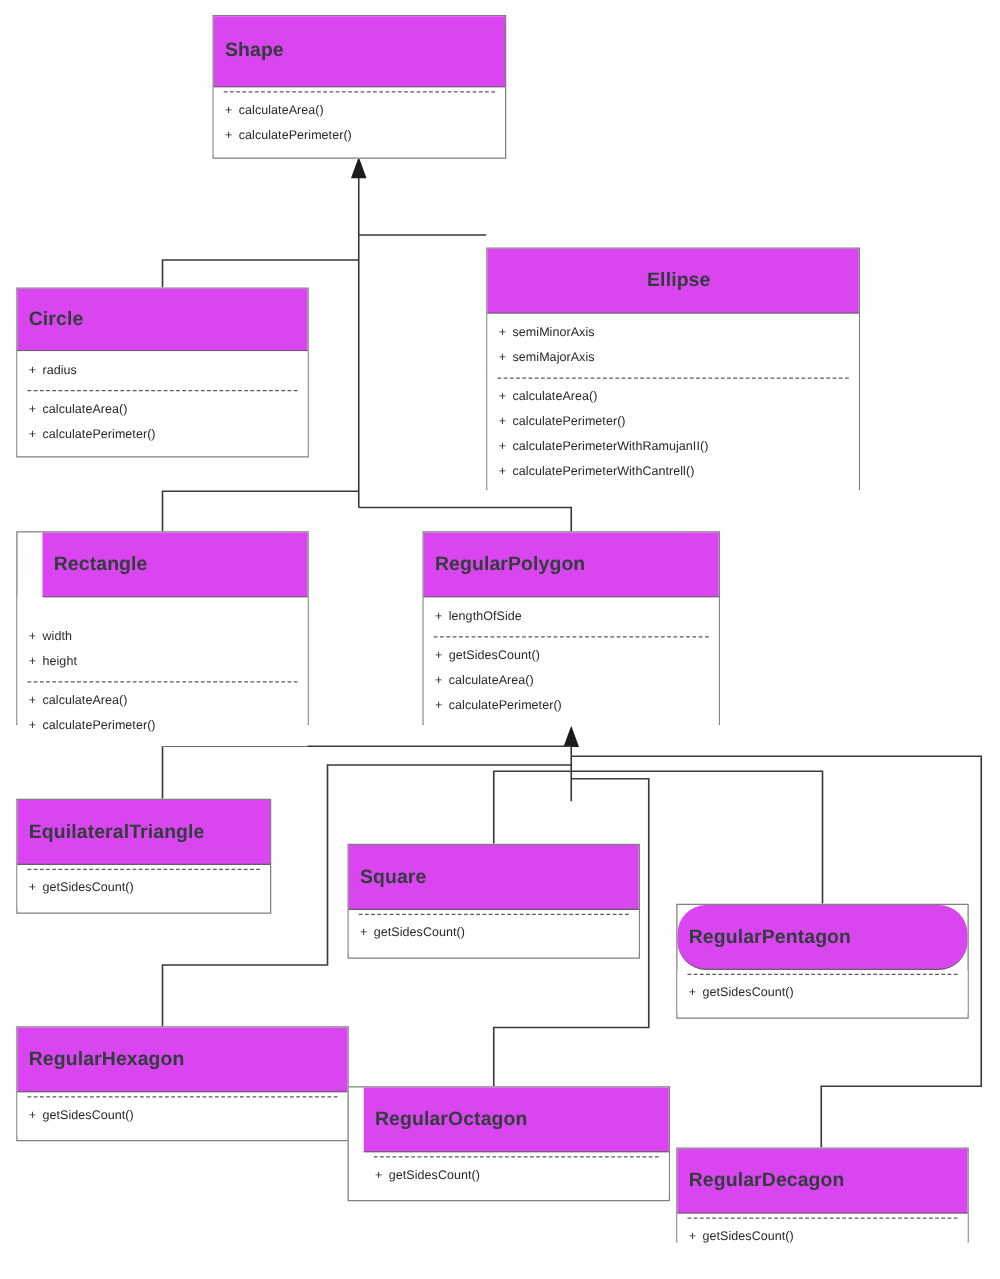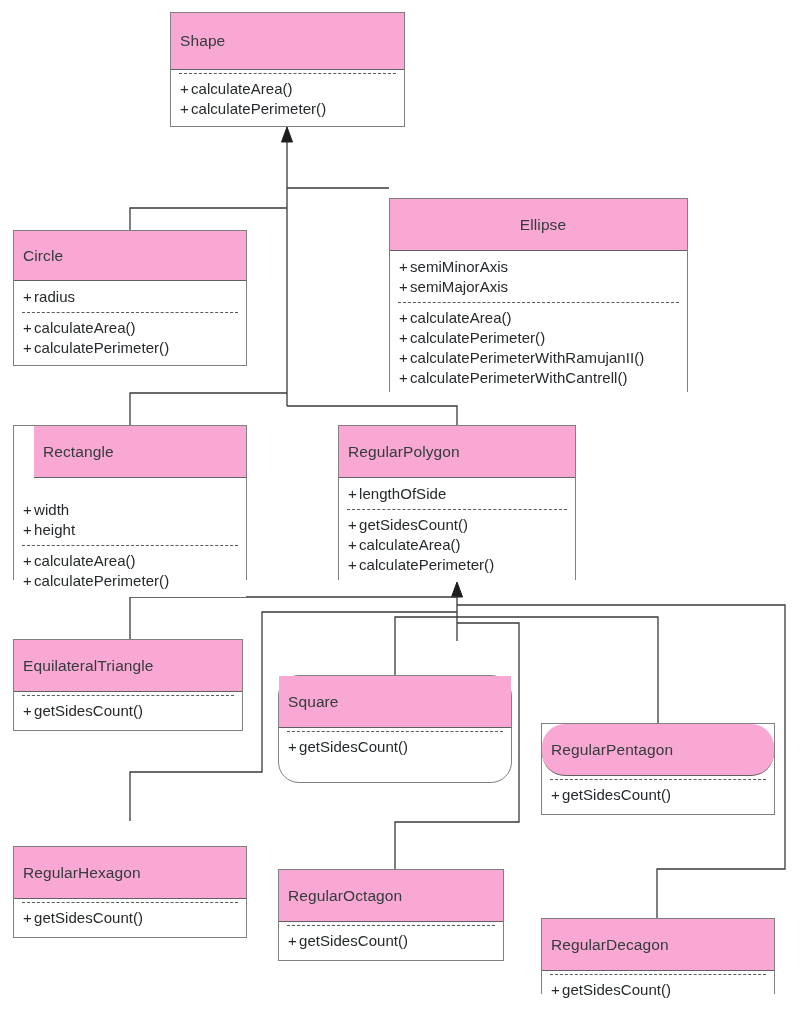--- a/index.html
+++ b/index.html
@@ -29,26 +29,27 @@
   }
   .uml-class {
     position: absolute;
     box-sizing: border-box;
     border: 1px solid #808080;
     background: #ffffff;
     z-index: 5;
   }
   .uml-header {
     box-sizing: border-box;
-    background: #f9a8d4;
+    background: #d946ef;
     border-bottom: 1px solid #606060;
     display: flex;
     align-items: center;
     padding: 0 0 0 9px;
     height: 48px;
+    font-weight: bold;
   }
   .uml-title {
     font-size: 15.5px;
     color: #333b3d;
     letter-spacing: 0.1px;
     white-space: nowrap;
   }
   .uml-compartment {
     box-sizing: border-box;
     padding: 5px 0 6px 0;
@@ -60,21 +61,21 @@
     position: absolute;
     left: 8px;
     right: 8px;
     top: 3px;
     border-top: 1px dashed #5a5a5a;
   }
   .uml-compartment.dashed-top {
     padding-top: 9px;
   }
   .uml-member {
-    font-size: 15px;
+    font-size: 10px;
     color: #25292b;
     line-height: 20px;
     padding-left: 9px;
     white-space: nowrap;
     letter-spacing: 0.05px;
   }
   .uml-member .plus {
     display: inline-block;
     width: 11px;
   }
@@ -175,57 +176,57 @@
     <div class="uml-compartment" style="padding-top:6px;padding-bottom:2px;">
       <div class="uml-member"><span class="plus">+</span>lengthOfSide</div>
     </div>
     <div class="uml-compartment dashed-top">
       <div class="uml-member"><span class="plus">+</span>getSidesCount()</div>
       <div class="uml-member"><span class="plus">+</span>calculateArea()</div>
       <div class="uml-member"><span class="plus">+</span>calculatePerimeter()</div>
     </div>
   </div>
 
-  <div class="uml-class" style="left:13px; top:639px; width:230px; height:92px;">
+  <div class="uml-class" style="left:13px; top:639px; width:204px; height:92px;">
     <div class="uml-header" style="height:52px;">
       <span class="uml-title">EquilateralTriangle</span>
     </div>
     <div class="uml-compartment dashed-top">
       <div class="uml-member"><span class="plus">+</span>getSidesCount()</div>
     </div>
   </div>
 
-  <div class="uml-class" style="left:278px; top:675px; width:234px; height:108px;border-radius:21px;">
+  <div class="uml-class" style="left:278px; top:675px; width:234px; height:92px;">
     <div class="uml-header" style="height:52px;">
       <span class="uml-title">Square</span>
     </div>
     <div class="uml-compartment dashed-top">
       <div class="uml-member"><span class="plus">+</span>getSidesCount()</div>
     </div>
   </div>
 
   <div class="uml-class" style="left:541px; top:723px; width:234px; height:92px;">
     <div class="uml-header" style="height:52px;border-radius:23px;">
       <span class="uml-title">RegularPentagon</span>
     </div>
     <div class="uml-compartment dashed-top">
       <div class="uml-member"><span class="plus">+</span>getSidesCount()</div>
     </div>
   </div>
 
-  <div class="uml-class" style="left:13px; top:846px; width:234px; height:92px;">
+  <div class="uml-class" style="left:13px; top:821px; width:266px; height:92px;">
     <div class="uml-header" style="height:52px;">
       <span class="uml-title">RegularHexagon</span>
     </div>
     <div class="uml-compartment dashed-top">
       <div class="uml-member"><span class="plus">+</span>getSidesCount()</div>
     </div>
   </div>
 
-  <div class="uml-class" style="left:278px; top:869px; width:226px; height:92px;">
+  <div class="uml-class" style="left:278px; top:869px; width:258px; height:92px;padding-left:12px;">
     <div class="uml-header" style="height:52px;">
       <span class="uml-title">RegularOctagon</span>
     </div>
     <div class="uml-compartment dashed-top">
       <div class="uml-member"><span class="plus">+</span>getSidesCount()</div>
     </div>
   </div>
 
   <div class="uml-class" style="left:541px; top:918px; width:234px; height:76px;">
     <div class="uml-header" style="height:52px;">

